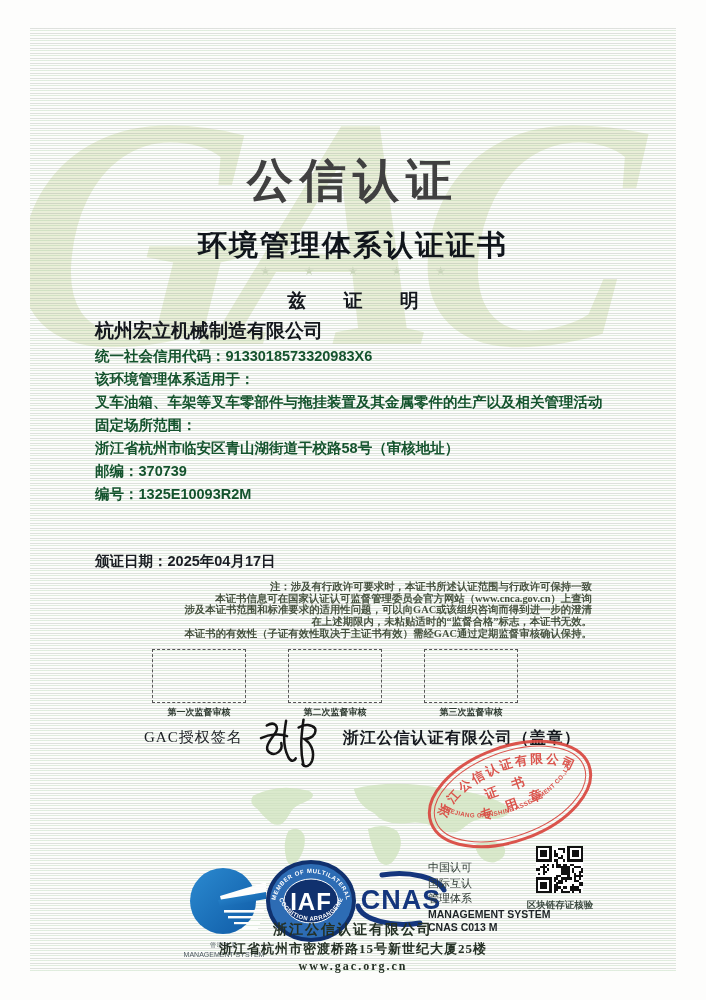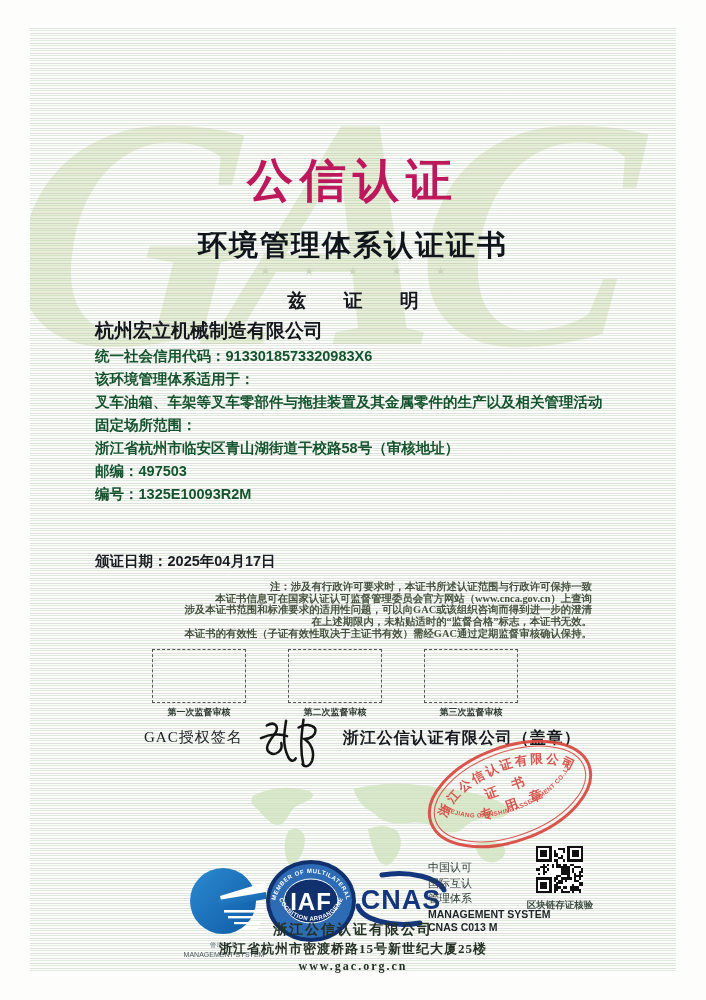--- a/index.html
+++ b/index.html
@@ -11,21 +11,21 @@
              font-family:"Liberation Serif",serif;font-style:italic;font-weight:bold;
              font-size:330px;line-height:1;letter-spacing:-26px;color:#e9eed8;
              transform:skewX(-4deg);}
   .stripes{position:absolute;inset:0;z-index:1;pointer-events:none;
     background-image:
       repeating-linear-gradient(to bottom, rgba(150,160,150,.30) 0px, rgba(150,160,150,.30) 1px, transparent 1px, transparent 5px),
       repeating-linear-gradient(to bottom, transparent 0px, transparent 2px, rgba(140,190,135,.26) 2px, rgba(140,190,135,.26) 3px, transparent 3px, transparent 5px);}
   .content{position:absolute;left:-30px;top:-28px;width:706px;height:1000px;z-index:2;}
 
   .title{position:absolute;top:150px;width:100%;text-align:center;
-         font-weight:bold;font-size:46px;letter-spacing:7px;color:#be185d;}
+         font-weight:bold;font-size:46px;letter-spacing:7px;color:#404040;}
   .subtitle{position:absolute;top:226px;width:100%;text-align:center;
             font-family:"Liberation Serif",serif;font-weight:bold;font-size:29px;
             letter-spacing:2px;color:#10151b;}
   .stars{position:absolute;top:264px;width:100%;text-align:center;font-size:12px;
          letter-spacing:33px;padding-left:33px;box-sizing:border-box;color:#ccd7bd;}
   .attest{position:absolute;top:288px;width:100%;text-align:center;font-weight:bold;
           font-size:19px;letter-spacing:16px;padding-left:16px;box-sizing:border-box;color:#14181d;}
 
   .company{position:absolute;top:318px;left:95px;font-weight:bold;font-size:19px;color:#14181d;}
   .detail-lines{position:absolute;top:345px;left:95px;width:530px;list-style:none;margin:0;padding:0;}
@@ -105,21 +105,21 @@
       <div class="attest">兹 证 明</div>
 
       <div class="company">杭州宏立机械制造有限公司</div>
 
       <div class="detail-lines">
           <div>统一社会信用代码：9133018573320983X6</div>
           <div>该环境管理体系适用于：</div>
           <div>叉车油箱、车架等叉车零部件与拖挂装置及其金属零件的生产以及相关管理活动</div>
           <div>固定场所范围：</div>
           <div>浙江省杭州市临安区青山湖街道干校路58号（审核地址）</div>
-          <div>邮编：497503</div>
+          <div>邮编：370739</div>
           <div>编号：1325E10093R2M</div>
         </div>
 
       <div class="dates">
         <span>颁证日期：2025年04月17日</span>
       </div>
 
       <div class="notes">
           <div>注：涉及有行政许可要求时，本证书所述认证范围与行政许可保持一致</div>
           <div>本证书信息可在国家认证认可监督管理委员会官方网站（www.cnca.gov.cn）上查询</div>

